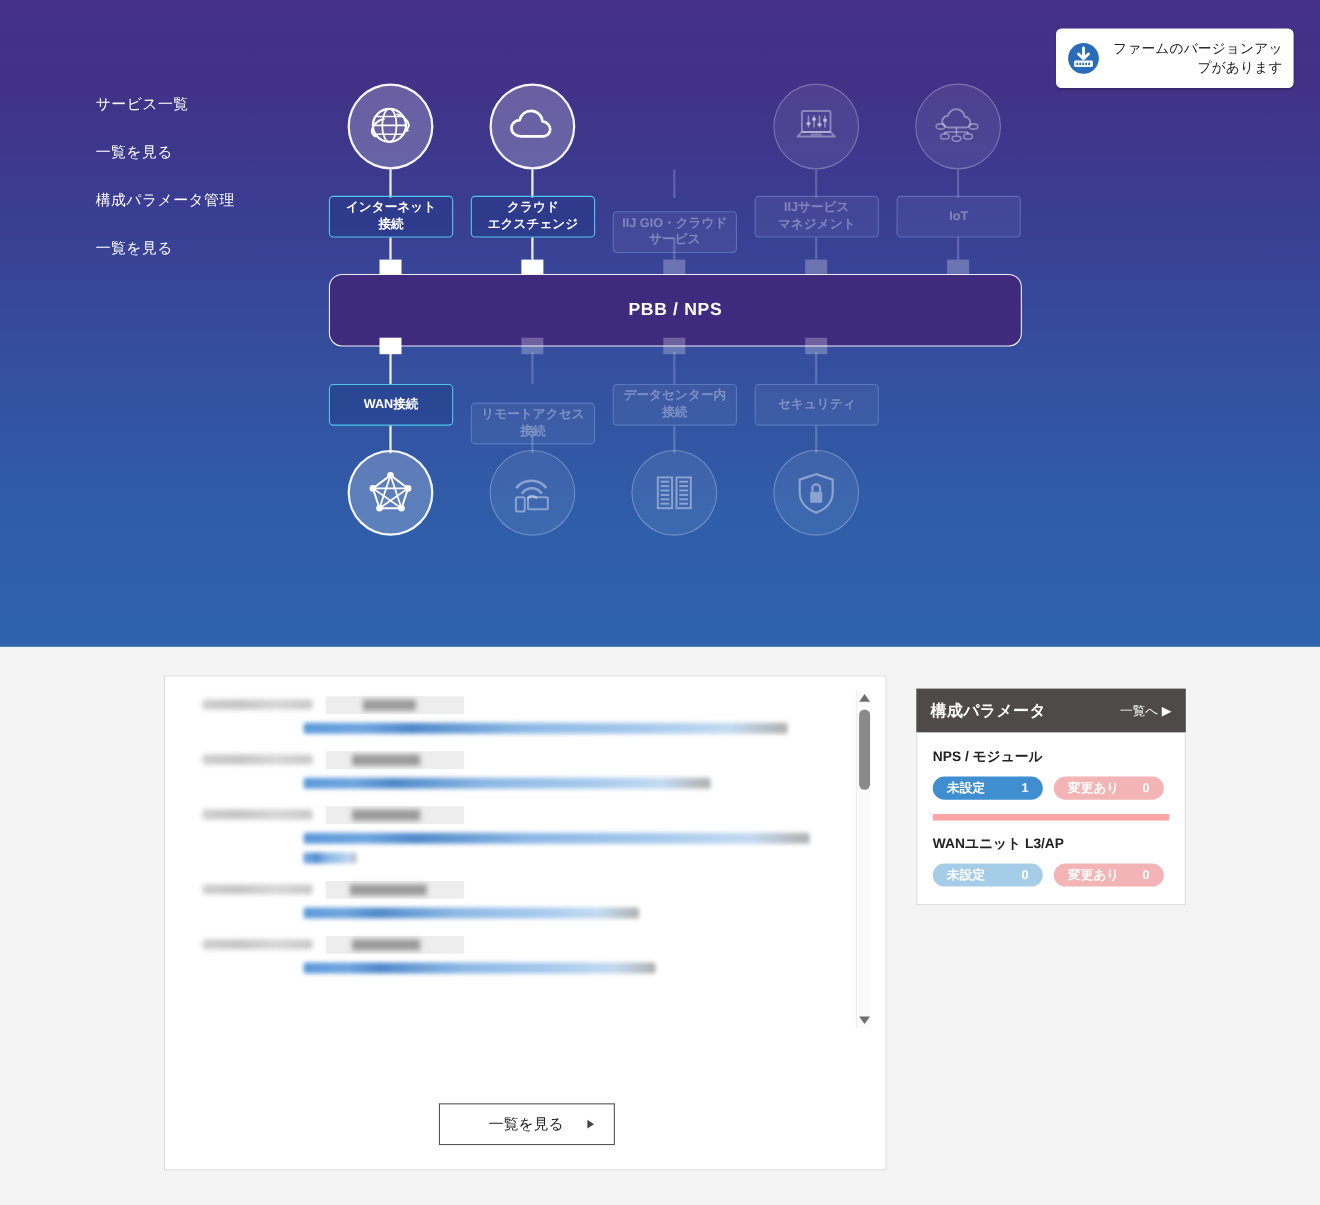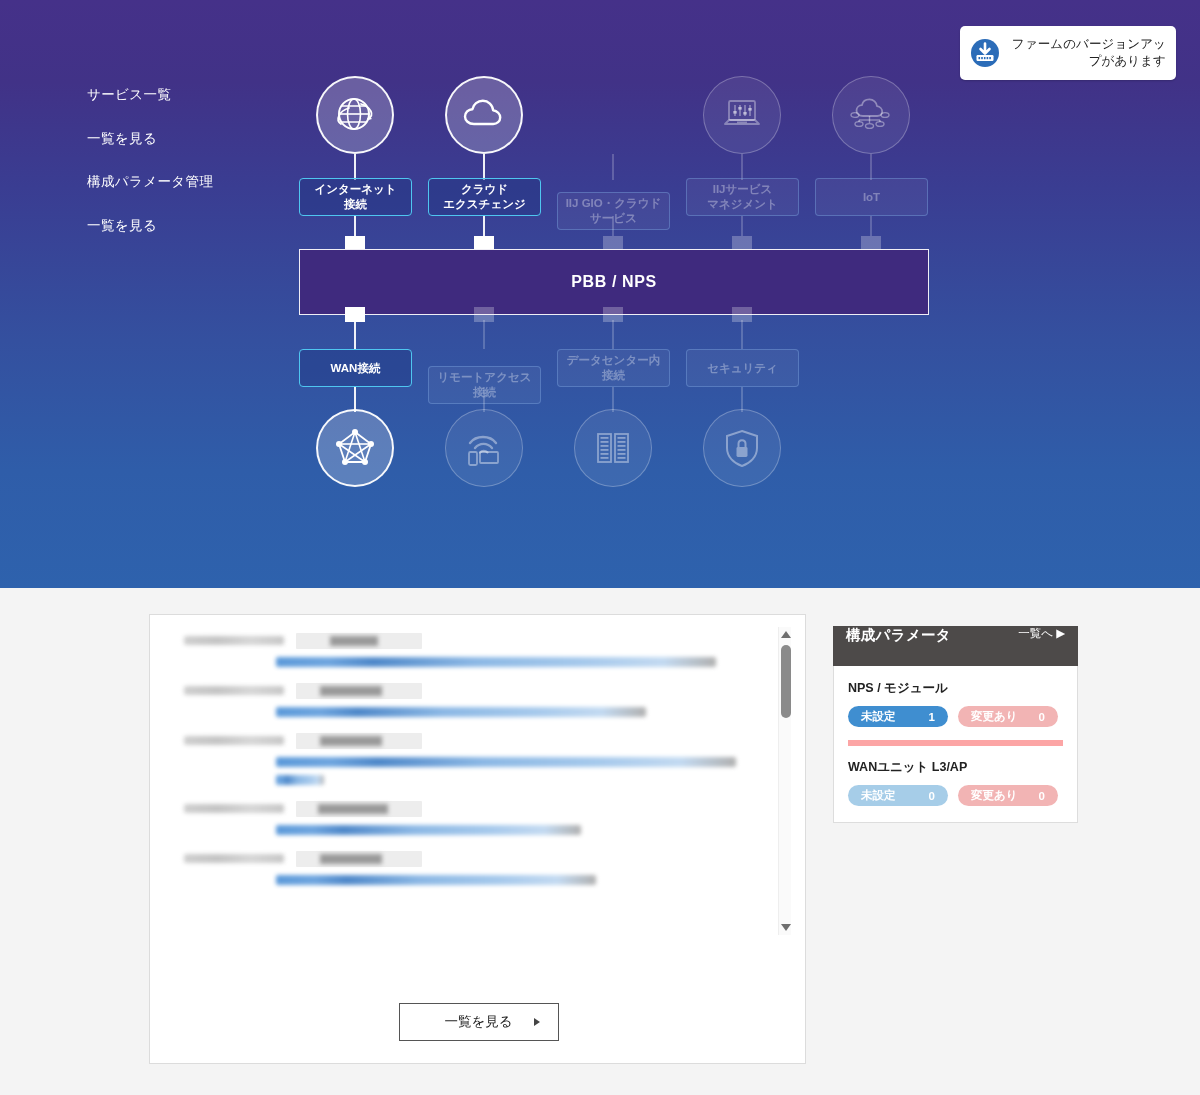--- a/index.html
+++ b/index.html
@@ -96,21 +96,21 @@
   }
   .vline { position:absolute; width:2px; background:rgba(255,255,255,.92); }
   .vline.dim { width:2px; background:rgba(255,255,255,.20); }
   .stub { position:absolute; width:20px; height:15px; background:#ffffff; }
   .stub.dim { background:rgba(255,255,255,.26); }
 
   .bus {
     position:absolute; left:299px; top:249px;
     width:630px; height:66px;
     background:#3f2a7e; border:1.5px solid rgba(255,255,255,.92);
-    border-radius:0;
+    border-radius:12px;
     display:flex; align-items:center; justify-content:center;
     color:#ffffff; font-size:16px; font-weight:bold; letter-spacing:.6px;
   }
 
   
   .content { position:absolute; left:0; top:588px; width:1200px; height:507px; }
 
   .news-card {
     position:absolute; left:149px; top:26px;
     width:657px; height:450px;
@@ -177,21 +177,21 @@
     cursor:pointer; position:relative;
   }
   .news-btn .arr {
     position:absolute; right:18px; width:0; height:0;
     border-top:4px solid transparent; border-bottom:4px solid transparent;
     border-left:6px solid #444;
   }
   .param-wrap { position:absolute; left:833px; top:38px; width:245px; }
   .param-head {
     height:40px; background:#4d4a49; color:#fff;
-    display:flex; align-items:flex-start; justify-content:space-between;
+    display:flex; align-items:center; justify-content:space-between;
     padding:0 13px;
   }
   .param-head-title { font-size:14.5px; font-weight:bold; letter-spacing:.3px; }
   .param-head-link { font-size:11.5px; color:#fff; cursor:pointer; white-space:nowrap; }
   .param-body {
     background:#fff; border:1px solid #ddd; border-top:none;
     padding:14px 14px 16px 14px;
   }
   .param-group + .param-group { border-top:6px solid #fca5a5; margin-top:13px; padding-top:13px; }
   .param-name { font-size:12.5px; font-weight:bold; color:#222; margin-bottom:9px; }

